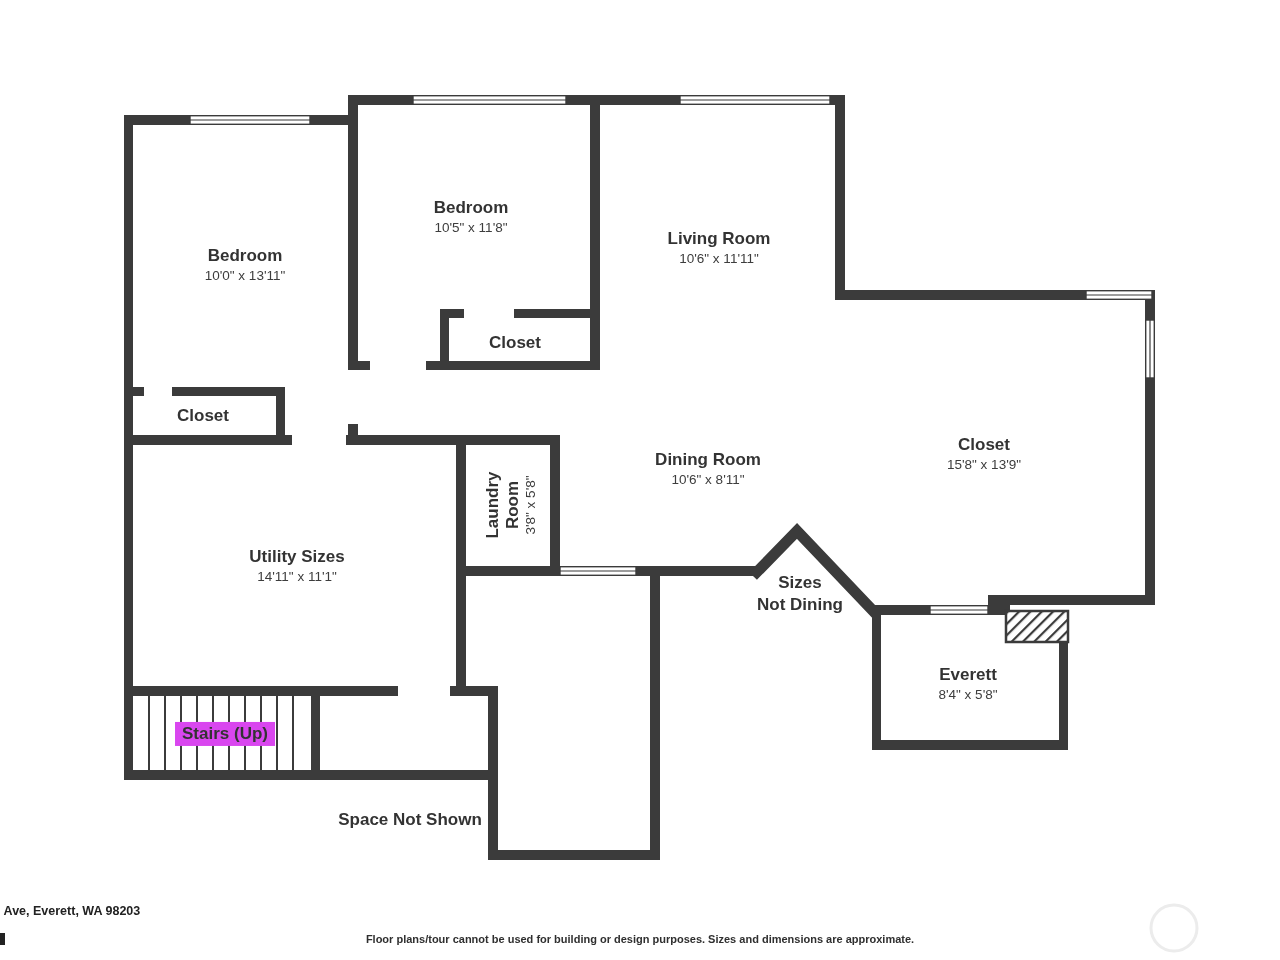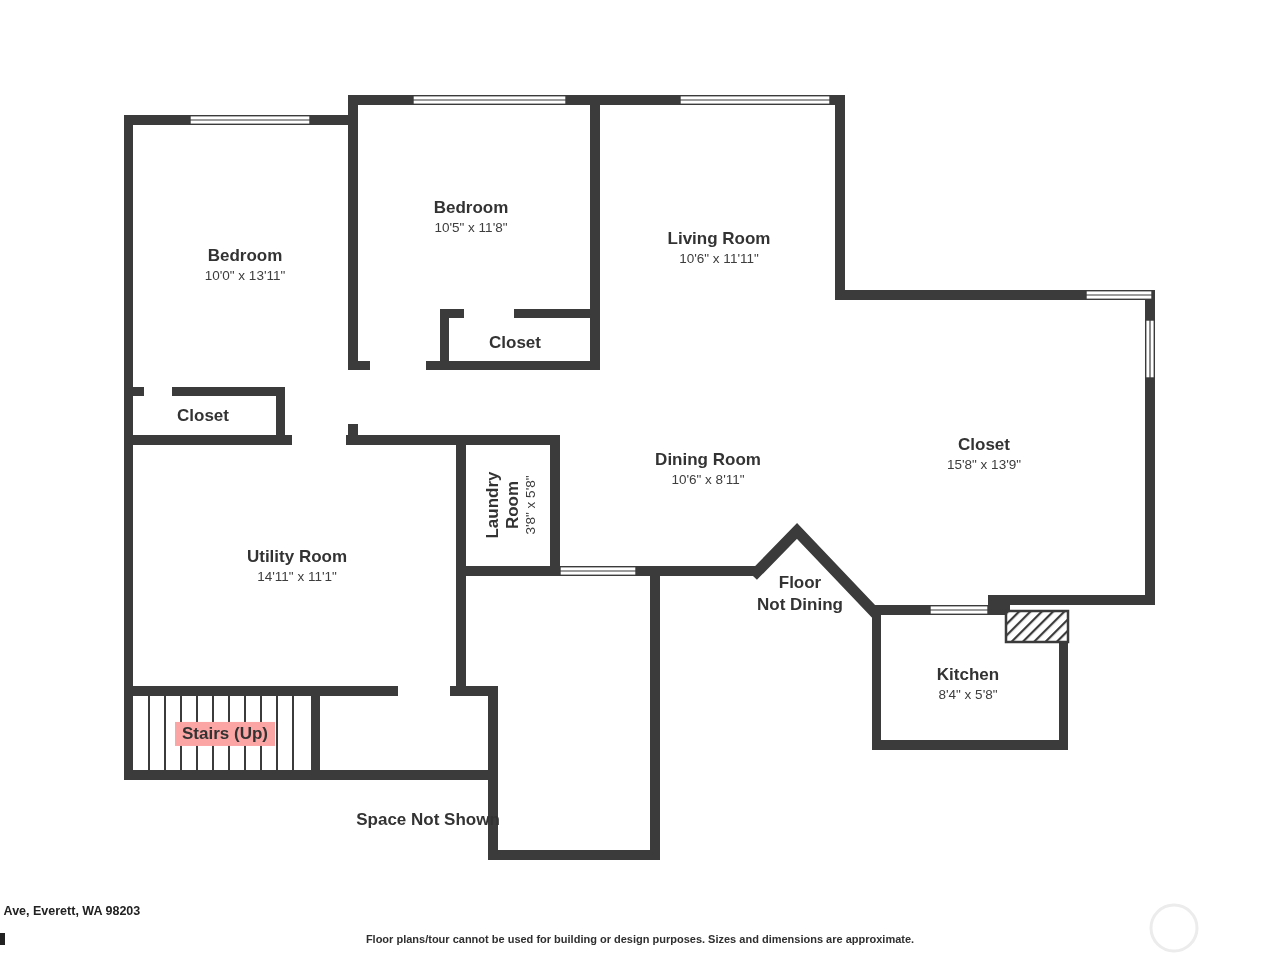--- a/index.html
+++ b/index.html
@@ -18,21 +18,21 @@
   .win-line{stroke:var(--color-wall,#3b3b3b);stroke-width:1.2;}
   .step-line{stroke:var(--color-wall,#3b3b3b);stroke-width:2;}
   .hatch-line{stroke:var(--color-wall,#3b3b3b);stroke-width:2.4;}
   .hatch-rect{fill:url(#hatch);stroke:var(--color-wall,#3b3b3b);stroke-width:2.5;}
   .logo-circle{fill:none;stroke:var(--color-logo_circle,#ececec);stroke-width:3;}
 
   .room-label{position:absolute;transform:translate(-50%,-50%);text-align:center;white-space:nowrap;z-index:2;}
   .room-name{font-size:17px;font-weight:700;color:var(--color-text,#333);line-height:1.3;}
   .room-dims{font-size:13.5px;font-weight:400;color:var(--color-dims,#3d3d3d);line-height:1.3;}
   .room-dims:empty{display:none;}
-  .bg-white{background:#fca5a5;padding:1px 7px;}
+  .bg-white{background:#d946ef;padding:1px 7px;}
   .laundry{transform:translate(-50%,-50%) rotate(-90deg);white-space:normal;width:100px;}
   .laundry .room-name{line-height:1.15;}
 
   .footer-address{position:absolute;left:-14px;top:904px;font-size:12.5px;font-weight:700;color:#222;white-space:nowrap;}
   .cutoff-fragment{position:absolute;left:0;top:933px;width:5px;height:12px;background:#222;}
   .footer-disclaimer{position:absolute;left:0;top:933px;width:1280px;text-align:center;font-size:11px;font-weight:600;color:#2f2f2f;}
 </style>
 </head>
 <body>
 
@@ -184,39 +184,39 @@
     <div class="room-name">Dining Room</div>
     <div class="room-dims">10'6" x 8'11"</div>
   </div>
 
   <div class="room-label" style="left:984px;top:454px">
     <div class="room-name">Closet</div>
     <div class="room-dims">15'8" x 13'9"</div>
   </div>
 
   <div class="room-label" style="left:297px;top:566px">
-    <div class="room-name">Utility Room</div>
+    <div class="room-name">Utility Sizes</div>
     <div class="room-dims">14'11" x 11'1"</div>
   </div>
 
   <div class="room-label" style="left:800px;top:594px">
-    <div class="room-name">Floor</div>
+    <div class="room-name">Sizes</div>
     <div class="room-name">Not Dining</div>
   </div>
 
   <div class="room-label" style="left:968px;top:684px">
-    <div class="room-name">Kitchen</div>
+    <div class="room-name">Everett</div>
     <div class="room-dims">8'4" x 5'8"</div>
   </div>
 
   <div class="room-label" style="left:225px;top:734px">
     <div class="room-name bg-white">Stairs (Up)</div>
   </div>
 
-  <div class="room-label" style="left:428px;top:820px">
+  <div class="room-label" style="left:410px;top:820px">
     <div class="room-name">Space Not Shown</div>
   </div>
 
   <div class="footer-address">an Ave, Everett, WA 98203</div>
   <div class="cutoff-fragment"></div>
   <div class="footer-disclaimer">Floor plans/tour cannot be used for building or design purposes. Sizes and dimensions are approximate.</div>
 
 </div>
 
 </body></html>

